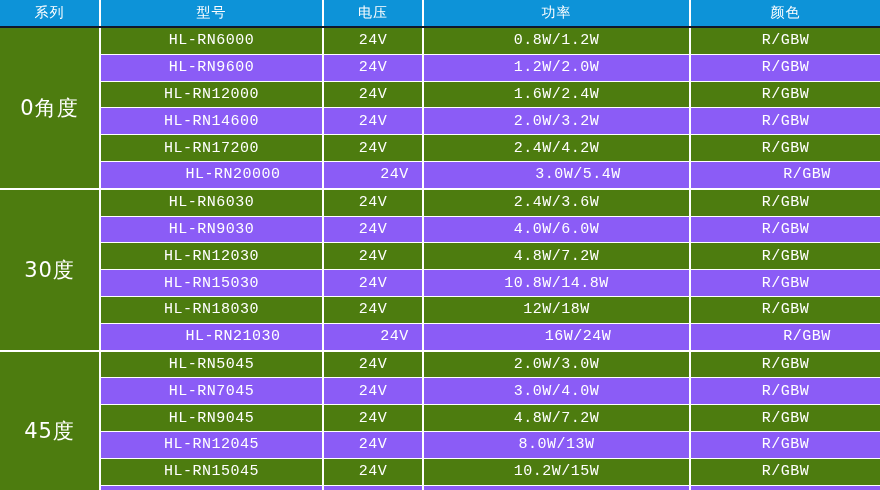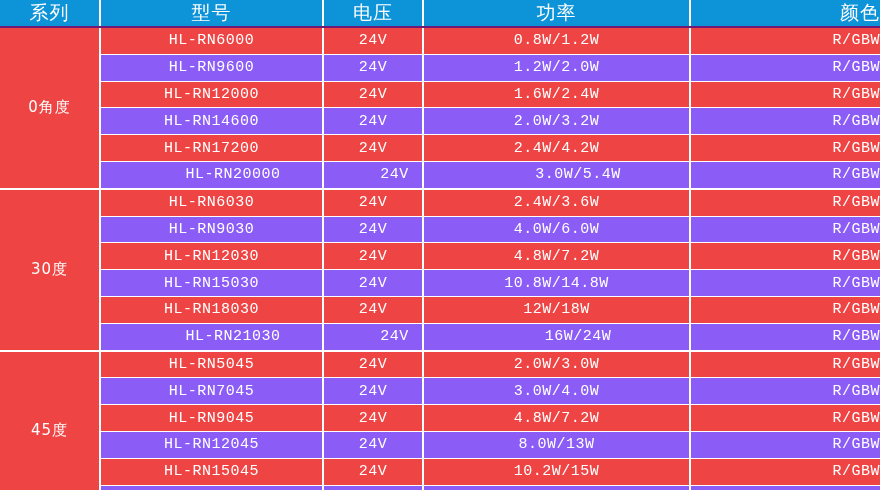--- a/index.html
+++ b/index.html
@@ -28,55 +28,55 @@
   .col-voltage { width: 100px; }
   .col-power   { width: 267px; }
   .col-color   { width: 190px; }
 
   
   thead th {
     height: 26px;
     background: #0d93d8;
     color: #ffffff;
     font-family: "DejaVu Sans", "Liberation Sans", sans-serif;
-    font-size: 19px;
+    font-size: 14px;
     font-weight: normal;
     text-align: center;
     vertical-align: middle;
     border-right: 2px solid #ffffff;
-    border-bottom: 2px solid #701a75;
+    border-bottom: 2px solid #0f172a;
     padding: 0;
     letter-spacing: 1px;
   }
-  thead th:last-child { border-right: none; text-align: right; }
+  thead th:last-child { border-right: none; }
 
   
   tbody td {
     height: 25.8px;
     padding: 0;
     text-align: center;
     vertical-align: middle;
     color: #ffffff;
     font-size: 15px;
     letter-spacing: 0.5px;
     border-right: 2px solid #ffffff;
     border-bottom: 1px solid #ffffff;
   }
-  tbody td:last-child { border-right: none; text-align: right; }
-
-  
-  tr.row-dark  td { background: #ef4444; }
+  tbody td:last-child { border-right: none; }
+
+  
+  tr.row-dark  td { background: #4d7c0f; }
   tr.row-light td { background: #8b5cf6; }
 
   
   td.series-cell {
     background: #2196cd;
     color: #ffffff;
     font-family: "DejaVu Sans", "Liberation Sans", sans-serif;
-    font-size: 15px;
+    font-size: 21px;
     letter-spacing: 1px;
     border-bottom: 2px solid #ffffff;
     border-right: 2px solid #ffffff;
   }
 
   
   tr.group-end td { border-bottom: 2px solid #ffffff; padding-left: 43px; }
   tbody tr:last-child td { border-bottom: none; }
 </style>
 </head>

